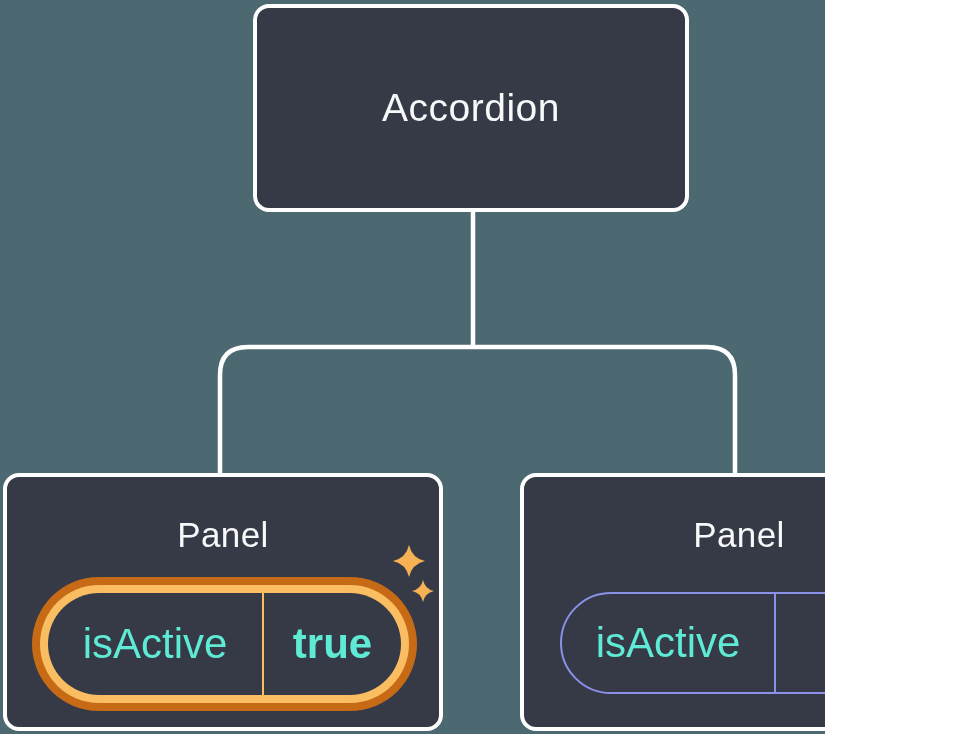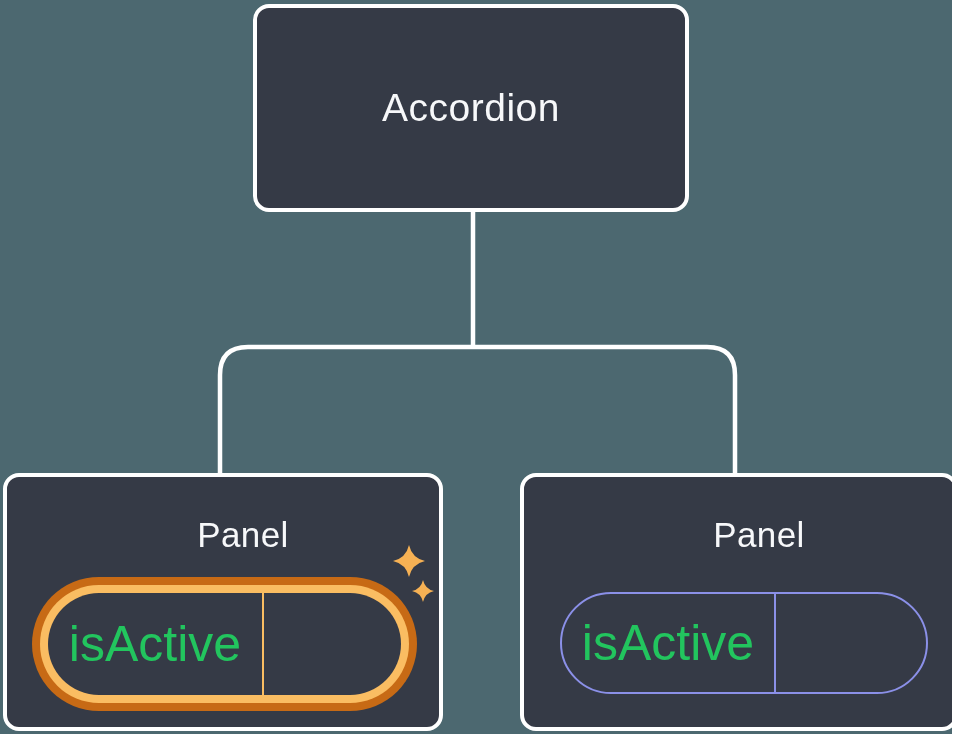--- a/index.html
+++ b/index.html
@@ -1,18 +1,18 @@
 <!DOCTYPE html>
 <html><head>
 <meta charset="utf-8">
 <style>
   html, body { margin: 0; padding: 0; }
   .canvas {
     position: relative;
-    width: 952px;
+    width: 825px;
     height: 734px;
     background: #4C6870;
     overflow: hidden;
     font-family: "Liberation Sans", sans-serif;
   }
   svg.connectors {
     position: absolute;
     left: 0; top: 0;
     width: 960px; height: 734px;
   }
@@ -40,21 +40,20 @@
   .panel-right { left: 520px; top: 473px; width: 438px; height: 258px; }
   .panel-title {
     position: absolute;
     left: 0; top: 38px;
     width: 100%;
     text-align: center;
     color: #F7F8FA;
     font-size: 35px;
     font-weight: 500;
     letter-spacing: 0.4px;
-    margin-left: 20px;
   }
   
   .pill-active-outer {
     position: absolute;
     left: 25px; top: 100px;
     width: 385px; height: 134px;
     background: #C76A15;
     border-radius: 999px;
     padding: 8px;
     box-sizing: border-box;
@@ -85,22 +84,22 @@
     display: flex;
     align-items: stretch;
     overflow: hidden;
     box-sizing: border-box;
     background: #353A46;
   }
   .pill-cell {
     display: flex;
     align-items: center;
     justify-content: center;
-    color: #22c55e;
-    font-size: 50px;
+    color: #5eead4;
+    font-size: 42px;
     font-weight: 400;
   }
   .cell-name-active   { width: 214px; }
   .cell-name-inactive { width: 212px; }
   .cell-value { flex: 1; }
   .cell-value-bold { font-weight: 700; }
   .pill-divider { width: 2px; }
   .divider-orange { background: #FABD62; }
   .divider-purple { background: #8B90E8; }
   svg.sparkles {
@@ -124,20 +123,21 @@
     <span class="root-label">Accordion</span>
   </div>
 
   <div class="node panel-left">
     <div class="panel-title">Panel</div>
     <div class="pill-active-outer">
       <div class="pill-active-mid">
         <div class="pill-core">
           <span class="pill-cell cell-name-active">isActive</span>
           <span class="pill-divider divider-orange"></span>
+          <span class="pill-cell cell-value cell-value-bold">true</span>
         </div>
       </div>
     </div>
   </div>
 
   <svg class="sparkles" viewBox="0 0 50 62" xmlns="http://www.w3.org/2000/svg" aria-hidden="true">
     <path fill="#F6B154" d="M19 1 Q22 14 35 17 Q22 20 19 33 Q16 20 3 17 Q16 14 19 1 Z"></path>
     <path fill="#F6B154" d="M33 36 Q35 45 44 47 Q35 49 33 58 Q31 49 22 47 Q31 45 33 36 Z"></path>
   </svg>
 

